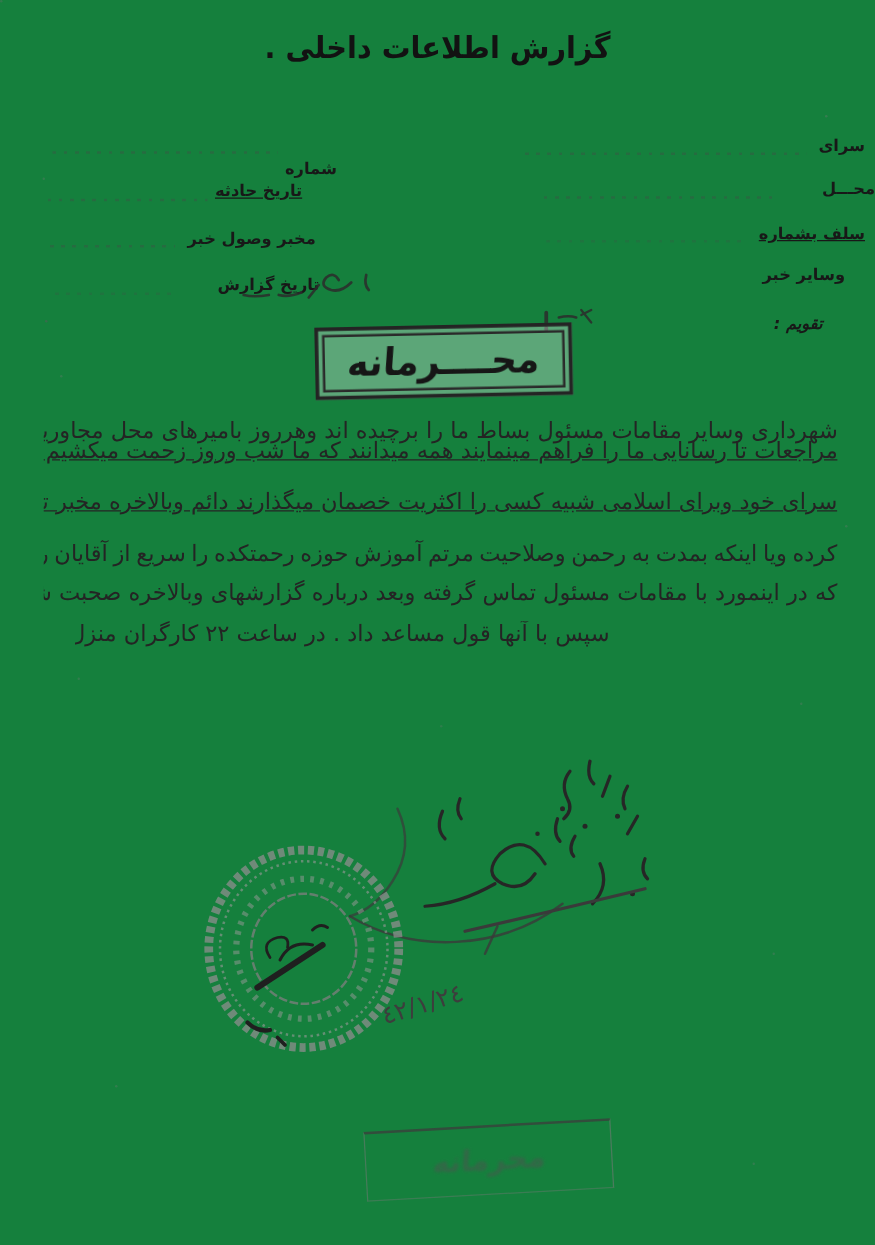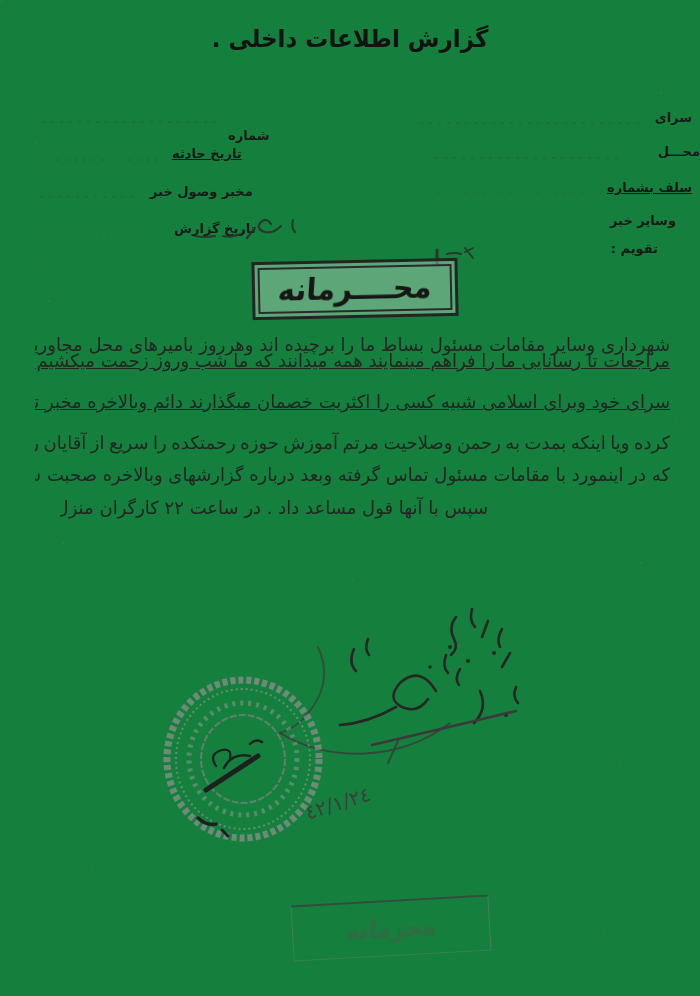--- a/index.html
+++ b/index.html
@@ -82,21 +82,21 @@
   <div class="dots" style="top:122px; left:420px; width:225px;"></div>
 
   <span class="lbl" style="top:144px; right:0;">محـــل</span>
   <div class="dots" style="top:157px; left:435px; width:185px;"></div>
 
   <span class="lbl" style="top:180px; right:8px;text-decoration:underline;">سلف بشماره</span>
   <div class="dots faint" style="top:192px; left:437px; width:162px;"></div>
 
   <span class="lbl" style="top:213px; right:24px;">وسایر خبر</span>
 
-  <span class="lbl" style="top:241px; right:42px;">تقویم :</span>
+  <span class="lbl" style="top:252px; right:42px;font-style:italic;">تقویم :</span>
 
   <span class="lbl" style="top:108px; left:228px;margin-top:20px;">شماره</span>
   <div class="dots" style="top:121px; left:42px; width:180px;"></div>
 
   <span class="lbl" style="top:146px; left:172px;text-decoration:underline;">تاریخ حادثه</span>
   <div class="dots" style="top:159px; left:38px; width:128px;"></div>
 
   <span class="lbl" style="top:184px; left:150px;">مخبر وصول خبر</span>
   <div class="dots" style="top:196px; left:40px; width:100px;"></div>
 

